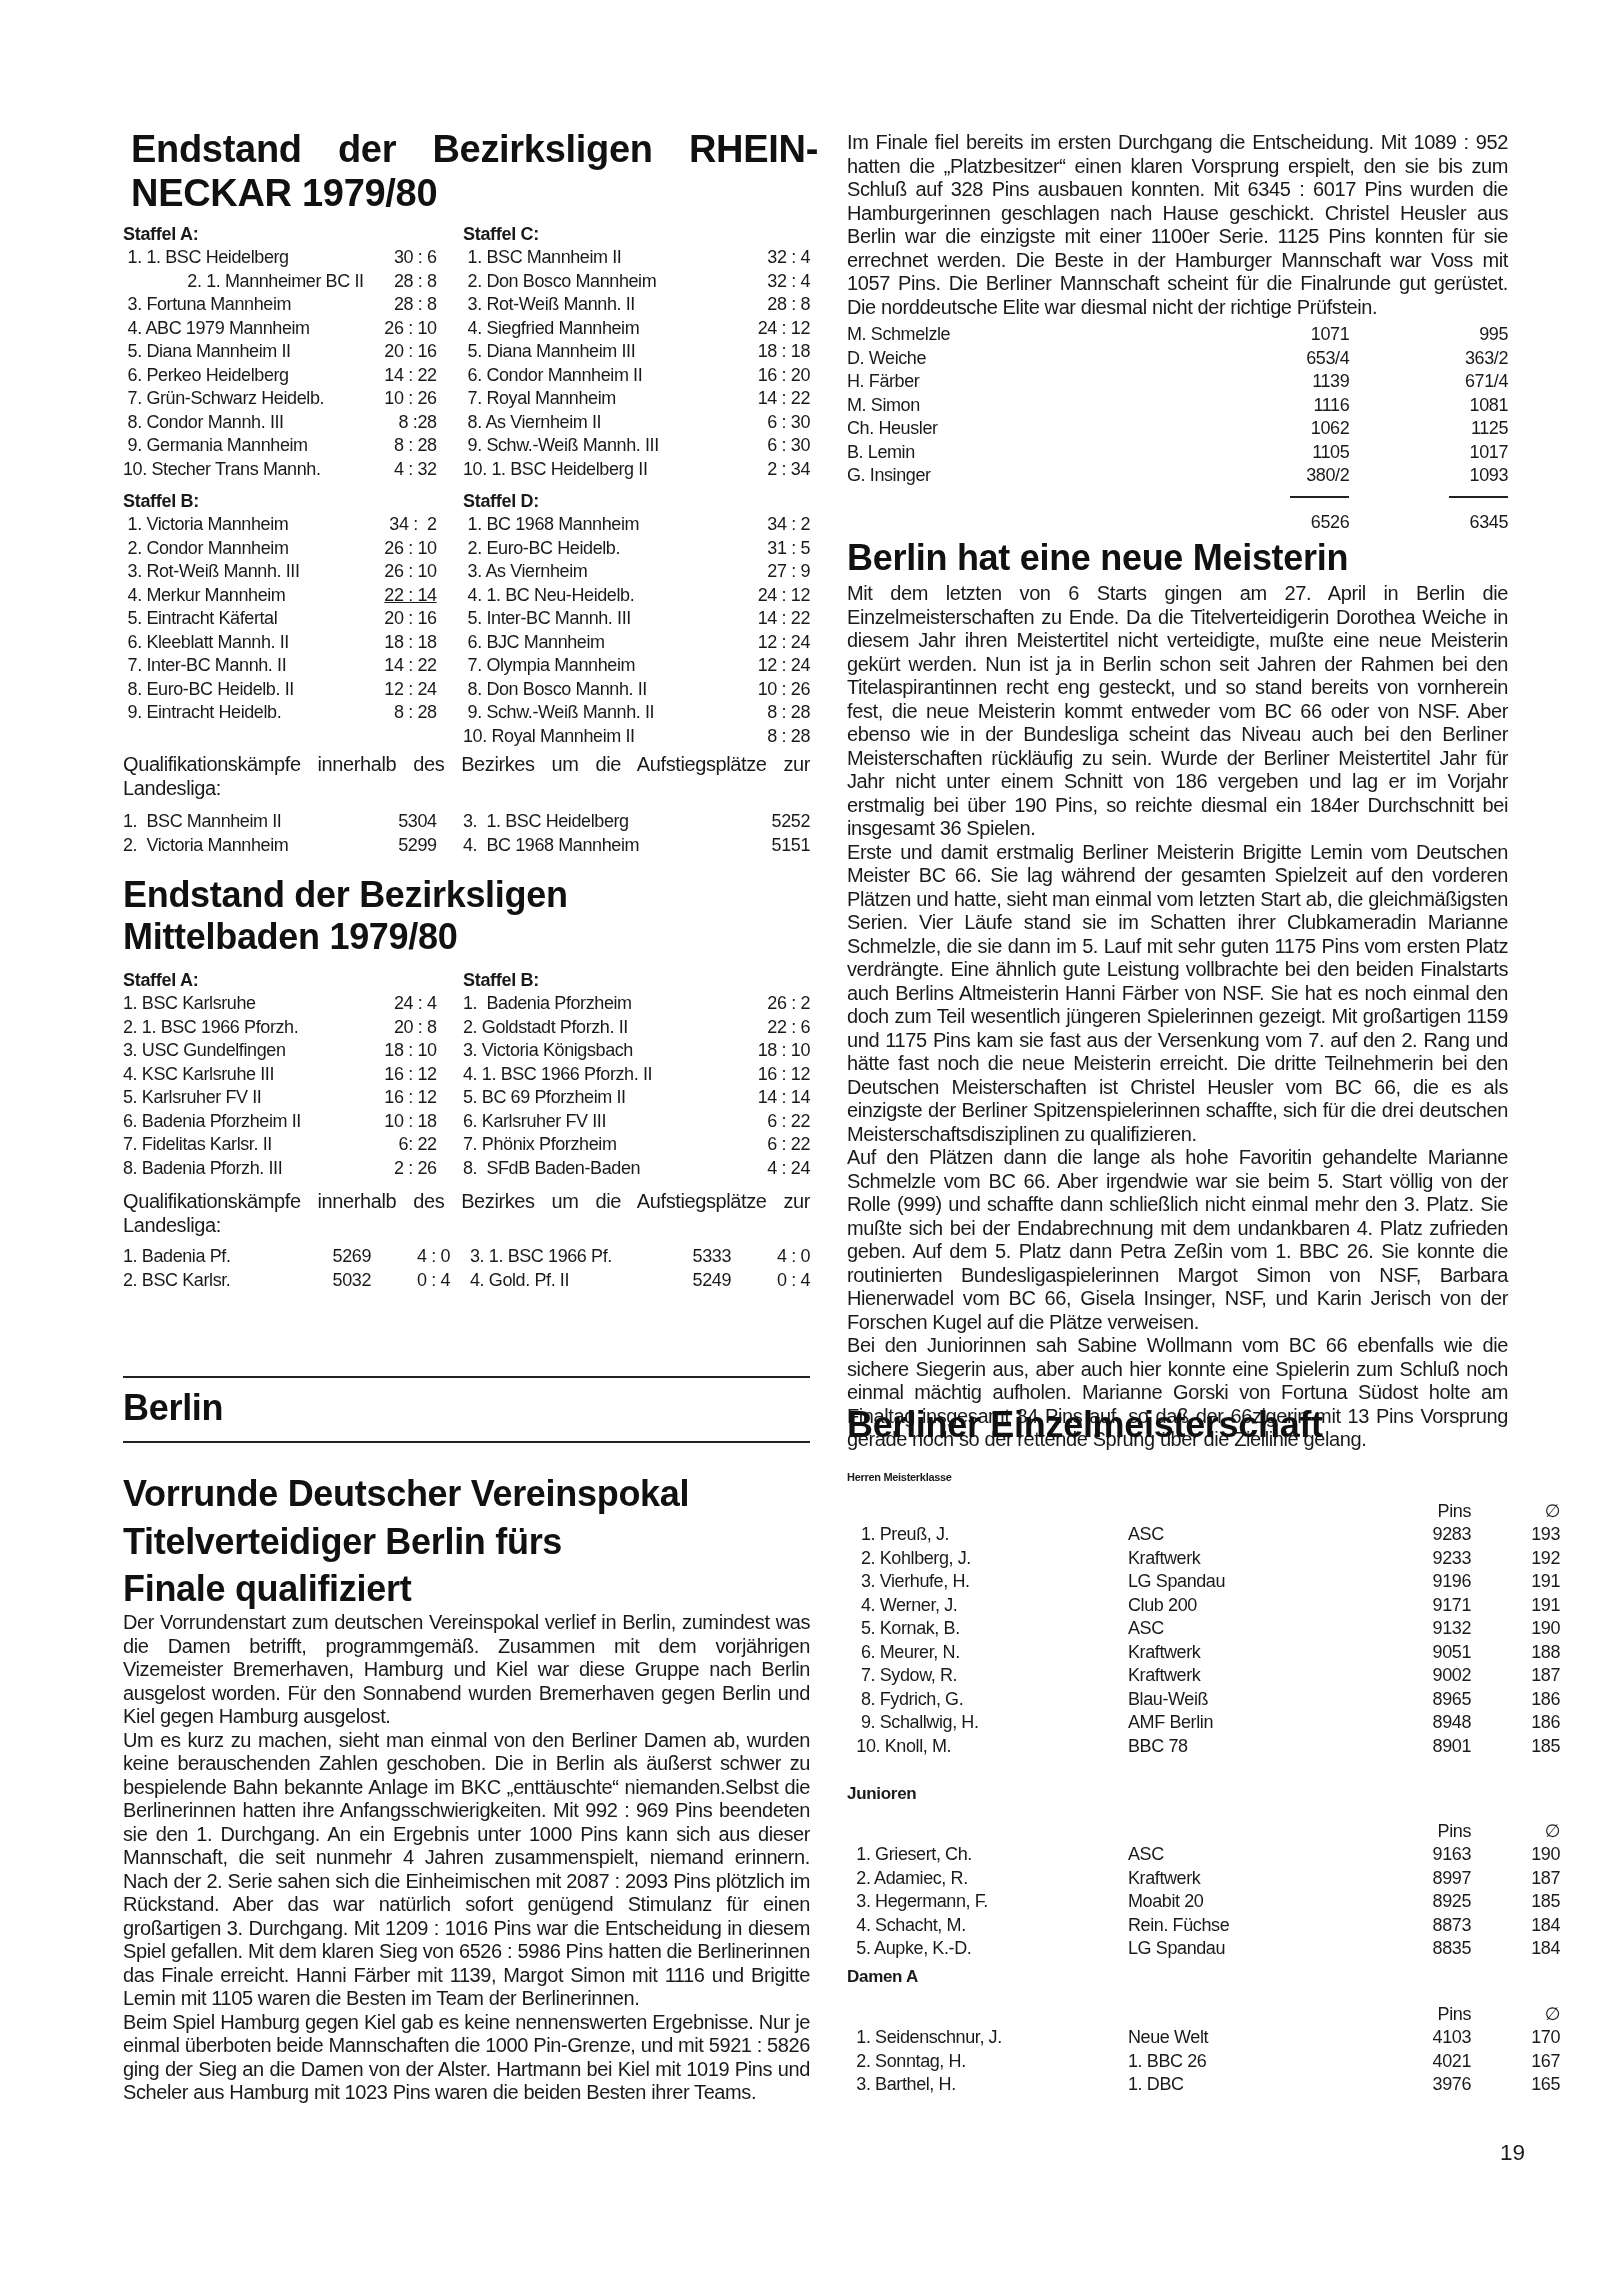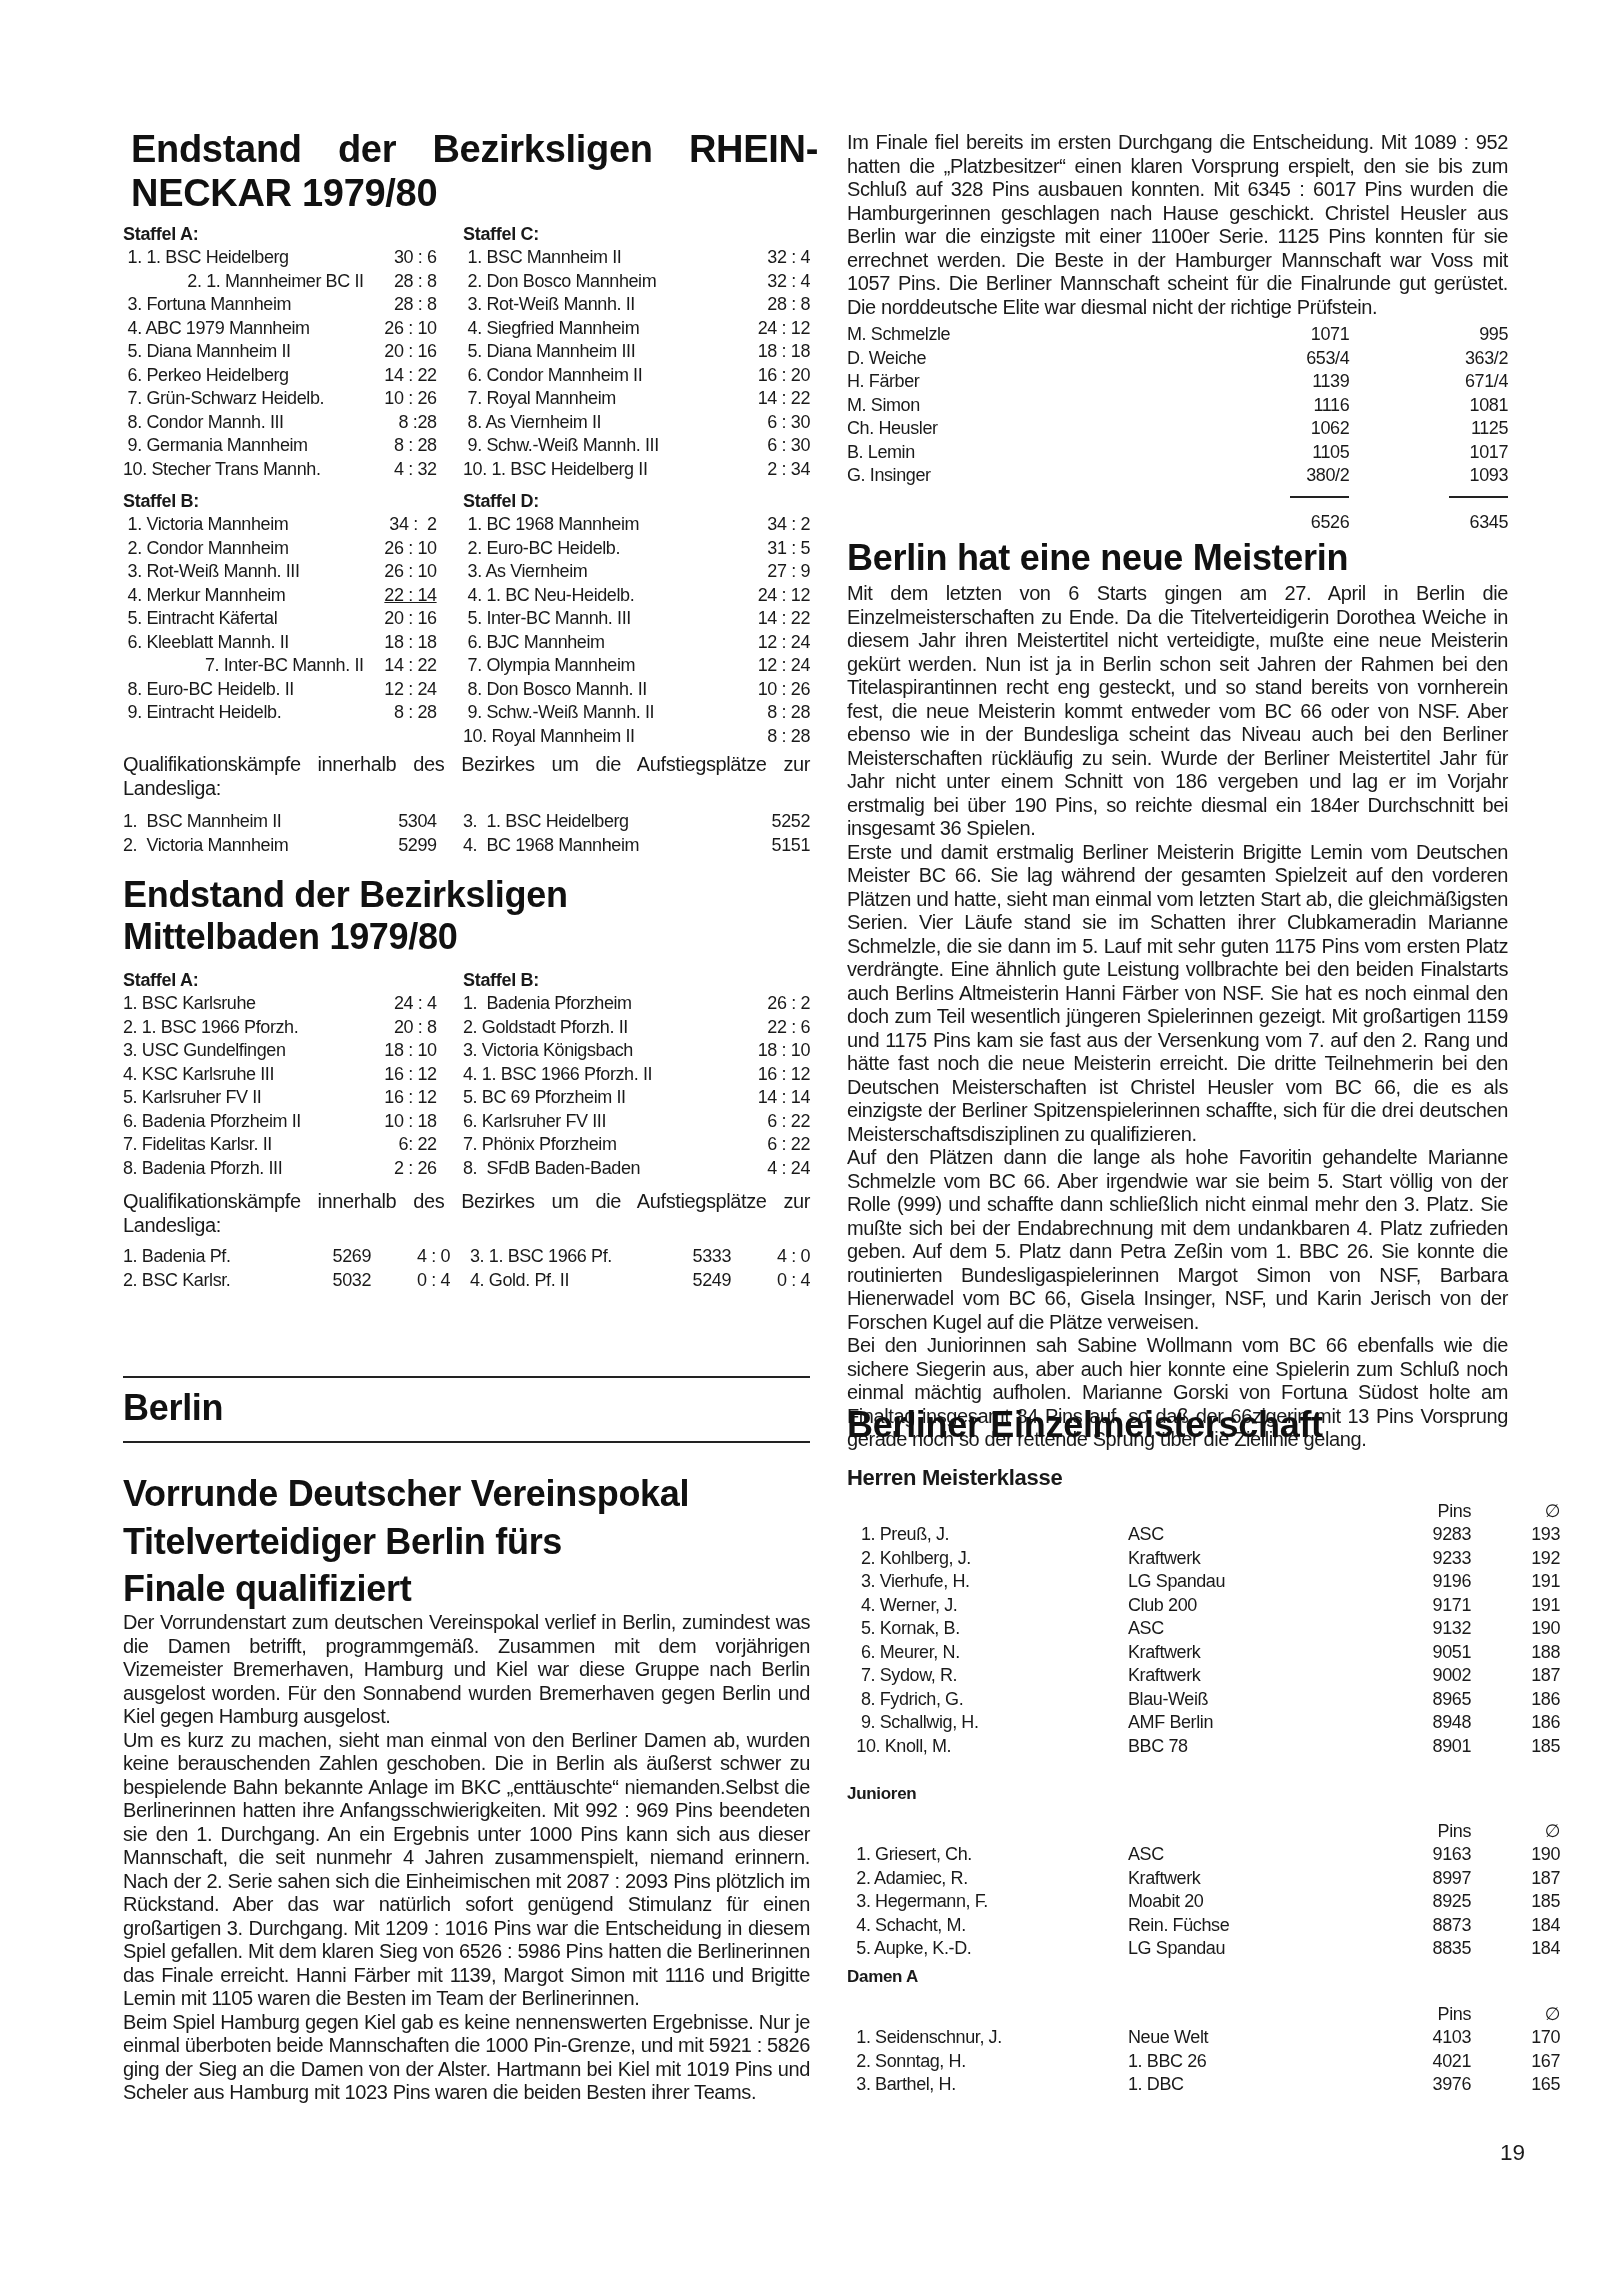--- a/index.html
+++ b/index.html
@@ -166,21 +166,21 @@
           </div>
           <div class="row">
             <span class="name" style="white-space:pre;"> 5. Eintracht Käfertal</span>
             <span class="score" style="width:73px;white-space:pre;">20 : 16</span>
           </div>
           <div class="row">
             <span class="name" style="white-space:pre;"> 6. Kleeblatt Mannh. II</span>
             <span class="score" style="width:73px;white-space:pre;">18 : 18</span>
           </div>
           <div class="row">
-            <span class="name" style="white-space:pre;text-align:right;"> 7. Inter-BC Mannh. II</span>
+            <span class="name" style="white-space:pre;"> 7. Inter-BC Mannh. II</span>
             <span class="score" style="width:73px;white-space:pre;">14 : 22</span>
           </div>
           <div class="row">
             <span class="name" style="white-space:pre;"> 8. Euro-BC Heidelb. II</span>
             <span class="score" style="width:73px;white-space:pre;">12 : 24</span>
           </div>
           <div class="row">
             <span class="name" style="white-space:pre;"> 9. Eintracht Heidelb.</span>
             <span class="score" style="width:73px;white-space:pre;">8 : 28</span>
           </div>
@@ -449,21 +449,21 @@
   <div style="position:absolute; top:582px; left:0; width:661px;">
     <p class="body">Mit dem letzten von 6 Starts gingen am 27. April in Berlin die Einzelmeisterschaften zu Ende. Da die Titelverteidigerin Dorothea Weiche in diesem Jahr ihren Meistertitel nicht verteidigte, mußte eine neue Meisterin gekürt werden. Nun ist ja in Berlin schon seit Jahren der Rahmen bei den Titelaspirantinnen recht eng gesteckt, und so stand bereits von vornherein fest, die neue Meisterin kommt entweder vom BC 66 oder von NSF. Aber ebenso wie in der Bundesliga scheint das Niveau auch bei den Berliner Meisterschaften rückläufig zu sein. Wurde der Berliner Meistertitel Jahr für Jahr nicht unter einem Schnitt von 186 vergeben und lag er im Vorjahr erstmalig bei über 190 Pins, so reichte diesmal ein 184er Durchschnitt bei insgesamt 36 Spielen.</p>
     <p class="body">Erste und damit erstmalig Berliner Meisterin Brigitte Lemin vom Deutschen Meister BC 66. Sie lag während der gesamten Spielzeit auf den vorderen Plätzen und hatte, sieht man einmal vom letzten Start ab, die gleichmäßigsten Serien. Vier Läufe stand sie im Schatten ihrer Clubkameradin Marianne Schmelzle, die sie dann im 5. Lauf mit sehr guten 1175 Pins vom ersten Platz verdrängte. Eine ähnlich gute Leistung vollbrachte bei den beiden Finalstarts auch Berlins Altmeisterin Hanni Färber von NSF. Sie hat es noch einmal den doch zum Teil wesentlich jüngeren Spielerinnen gezeigt. Mit großartigen 1159 und 1175 Pins kam sie fast aus der Versenkung vom 7. auf den 2. Rang und hätte fast noch die neue Meisterin erreicht. Die dritte Teilnehmerin bei den Deutschen Meisterschaften ist Christel Heusler vom BC 66, die es als einzigste der Berliner Spitzenspielerinnen schaffte, sich für die drei deutschen Meisterschaftsdisziplinen zu qualifizieren.</p>
     <p class="body">Auf den Plätzen dann die lange als hohe Favoritin gehandelte Marianne Schmelzle vom BC 66. Aber irgendwie war sie beim 5. Start völlig von der Rolle (999) und schaffte dann schließlich nicht einmal mehr den 3. Platz. Sie mußte sich bei der Endabrechnung mit dem undankbaren 4. Platz zufrieden geben. Auf dem 5. Platz dann Petra Zeßin vom 1. BBC 26. Sie konnte die routinierten Bundesligaspielerinnen Margot Simon von NSF, Barbara Hienerwadel vom BC 66, Gisela Insinger, NSF, und Karin Jerisch von der Forschen Kugel auf die Plätze verweisen.</p>
     <p class="body">Bei den Juniorinnen sah Sabine Wollmann vom BC 66 ebenfalls wie die sichere Siegerin aus, aber auch hier konnte eine Spielerin zum Schluß noch einmal mächtig aufholen. Marianne Gorski von Fortuna Südost holte am Finaltag insgesamt 84 Pins auf, so daß der 66zigerin mit 13 Pins Vorsprung gerade noch so der rettende Sprung über die Ziellinie gelang.</p>
   </div>
 
   <h2 class="h-mid" style="position:absolute; top:1404px; left:0;">Berliner Einzelmeisterschaft</h2>
 
   <div class="std rank" style="position:absolute; top:1466px; left:0; width:720px;">
-    <div class="staffel-label" style="font-size:22px;">Herren Meisterklasse</div>
+    <div class="staffel-label" style="font-size:11px;">Herren Meisterklasse</div>
     <div class="row hdr" style="margin-top:10.6px;">
       <span class="n"></span>
         <span class="club"></span>
       <span class="pins">Pins</span>
       <span class="avg">∅</span>
     </div>
     <div id="herren">
         <div class="row">
           <span class="n" style="white-space:pre;"> 1. Preuß, J.</span>
           <span class="club">ASC</span>

